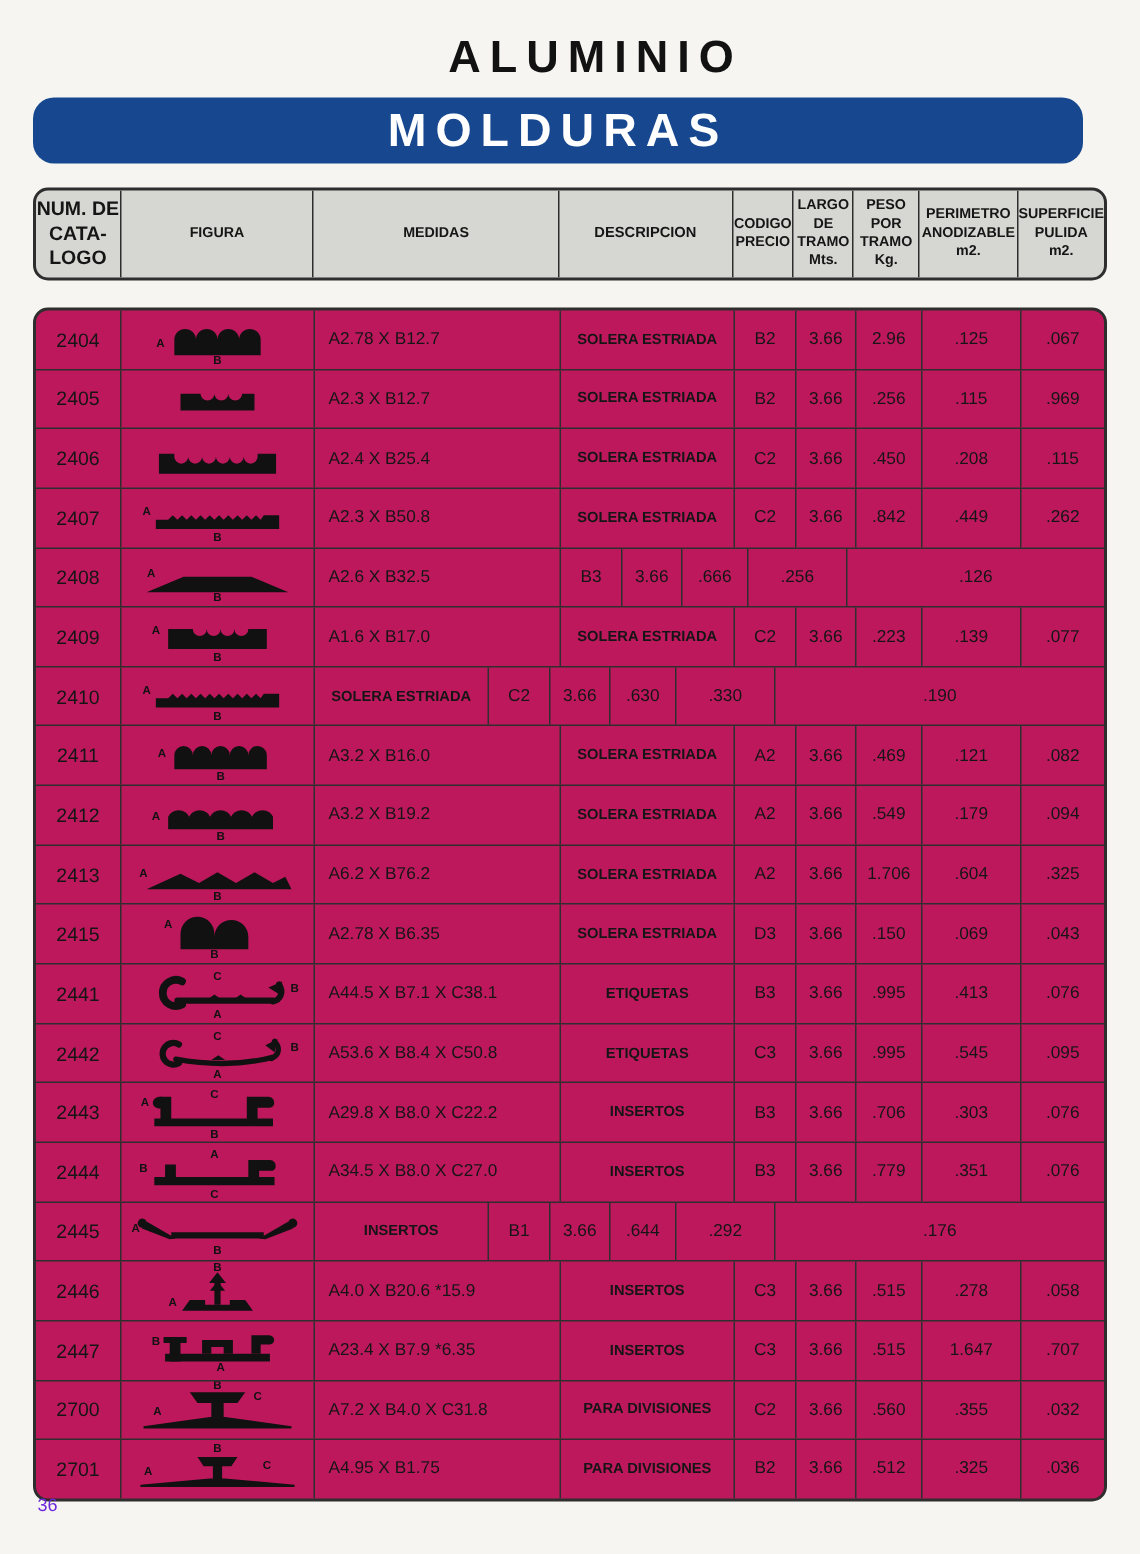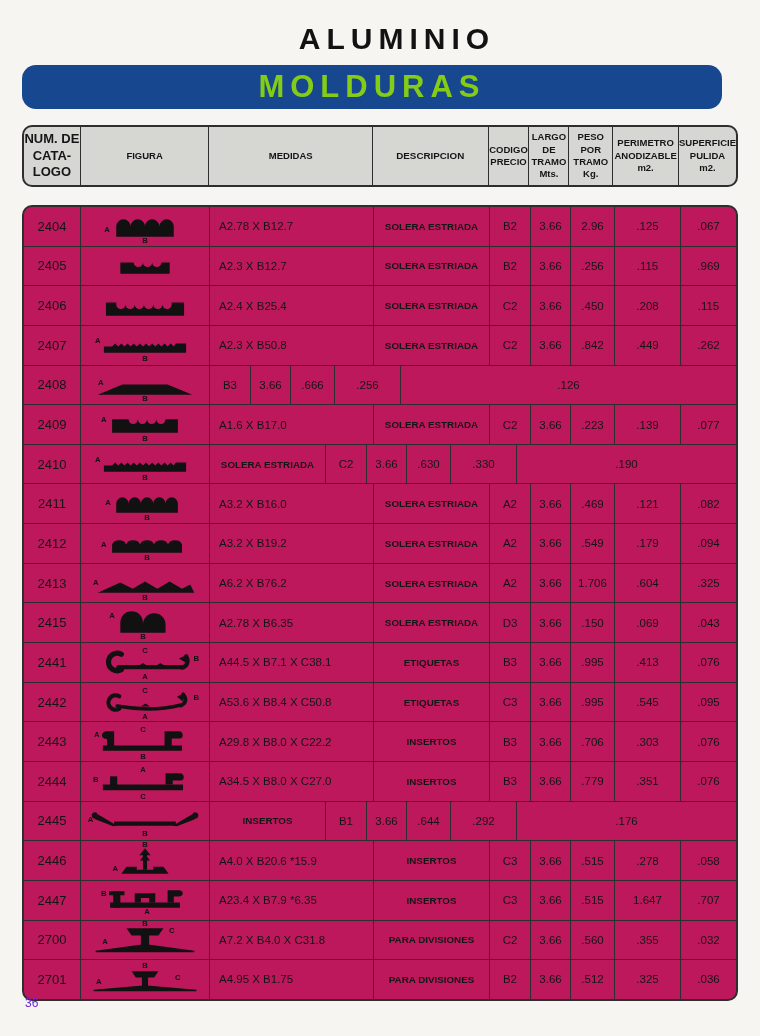--- a/index.html
+++ b/index.html
@@ -8,21 +8,21 @@
     background:#f6f5f2;color:#151515;
     font-family:"Liberation Sans", sans-serif;
   }
   .page-title{
     text-align:center;padding-top:22px;font-size:30px;font-weight:bold;
     letter-spacing:6px;color:#121212;padding-left:34px;
   }
   .banner{
     margin:9px 38px 0 22px;height:44px;border-radius:14px;background:#17488f;
     display:flex;align-items:center;justify-content:center;
-    color:#84cc16;font-size:31px;font-weight:bold;letter-spacing:6px;
+    color:#ffffff;font-size:31px;font-weight:bold;letter-spacing:6px;
   }
   .thead{
     margin:16px 22px 0 22px;height:58px;border:2px solid #2e2e2e;border-radius:10px;
     background:#d6d6d3;display:flex;overflow:hidden;
   }
   .hcell{
     box-sizing:border-box;border-right:1.5px solid #2e2e2e;
     display:flex;align-items:center;justify-content:center;text-align:center;
     font-weight:bold;font-size:9.5px;line-height:1.3;white-space:pre-line;
   }
@@ -155,20 +155,21 @@
     </div>
     <div class="trow">
       <div class="cell c-num">2408</div>
       <div class="cell c-fig">
         <svg viewBox="0 0 120 36" class="fig-svg">
           <path d="M14,28 L38,18 L82,18 L106,28 Z" fill="#111"></path>
           <text x="17" y="18" class="fig-label">A</text>
           <text x="60" y="34" class="fig-label">B</text>
         </svg>
       </div>
+      <div class="cell c-med">A2.6 X B32.5</div>
       <div class="cell c-cod">B3</div>
       <div class="cell c-lar">3.66</div>
       <div class="cell c-pes">.666</div>
       <div class="cell c-per">.256</div>
       <div class="cell c-sup">.126</div>
     </div>
     <div class="trow">
       <div class="cell c-num">2409</div>
       <div class="cell c-fig">
         <svg viewBox="0 0 120 36" class="fig-svg">

